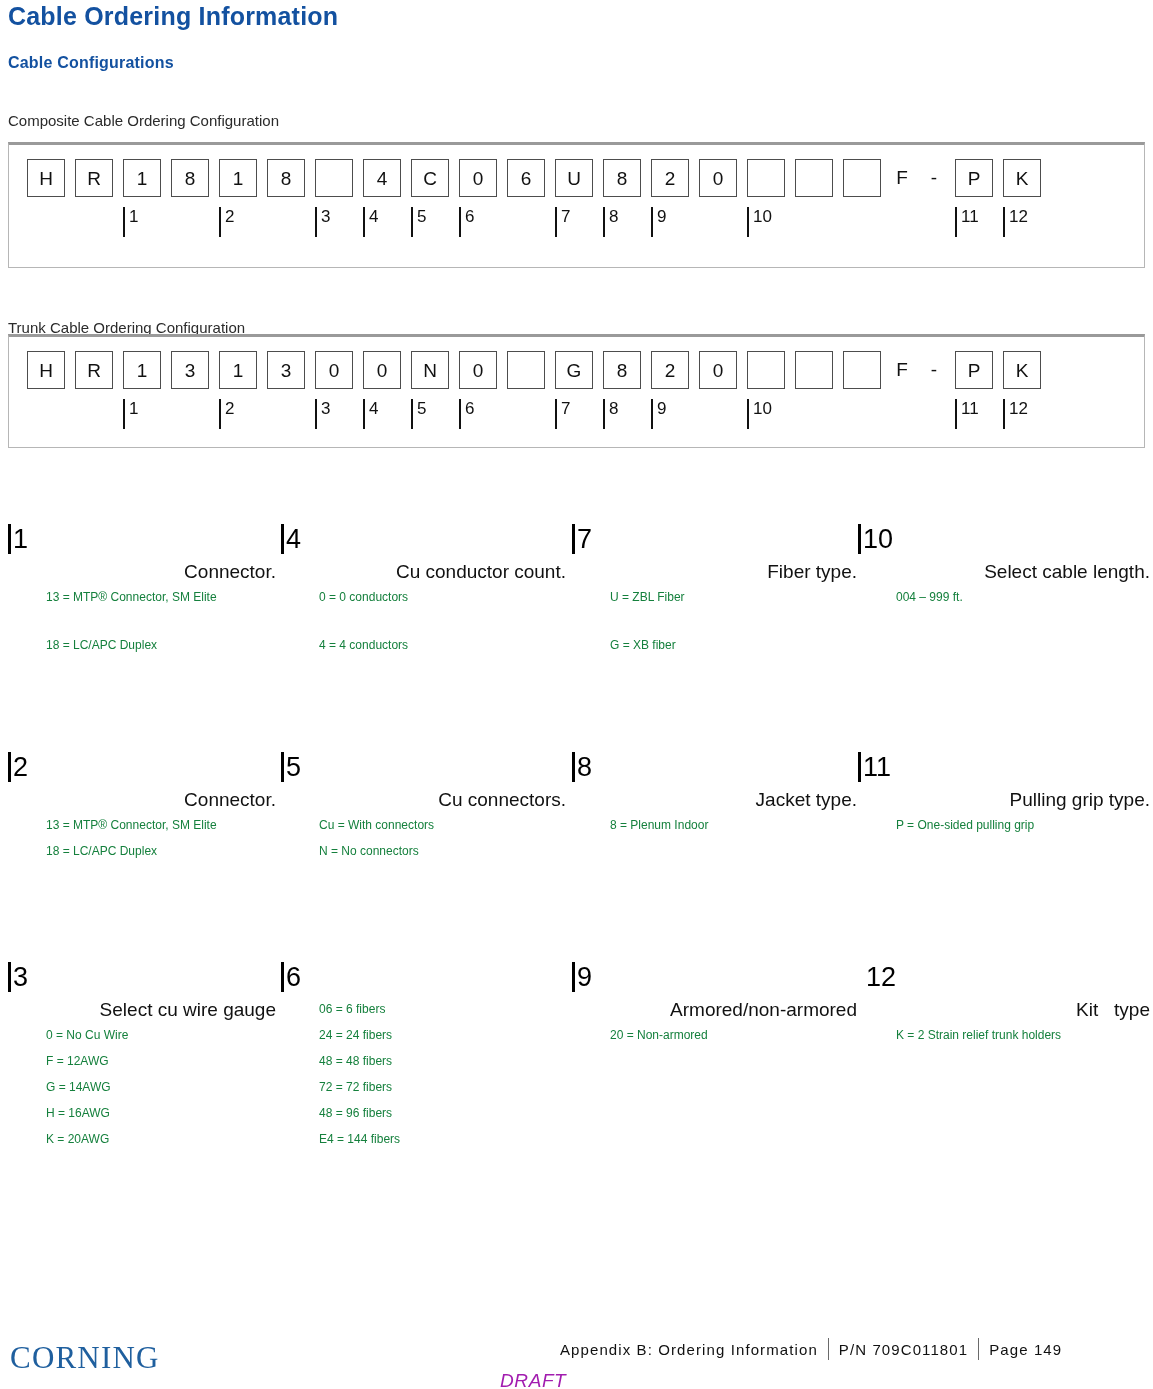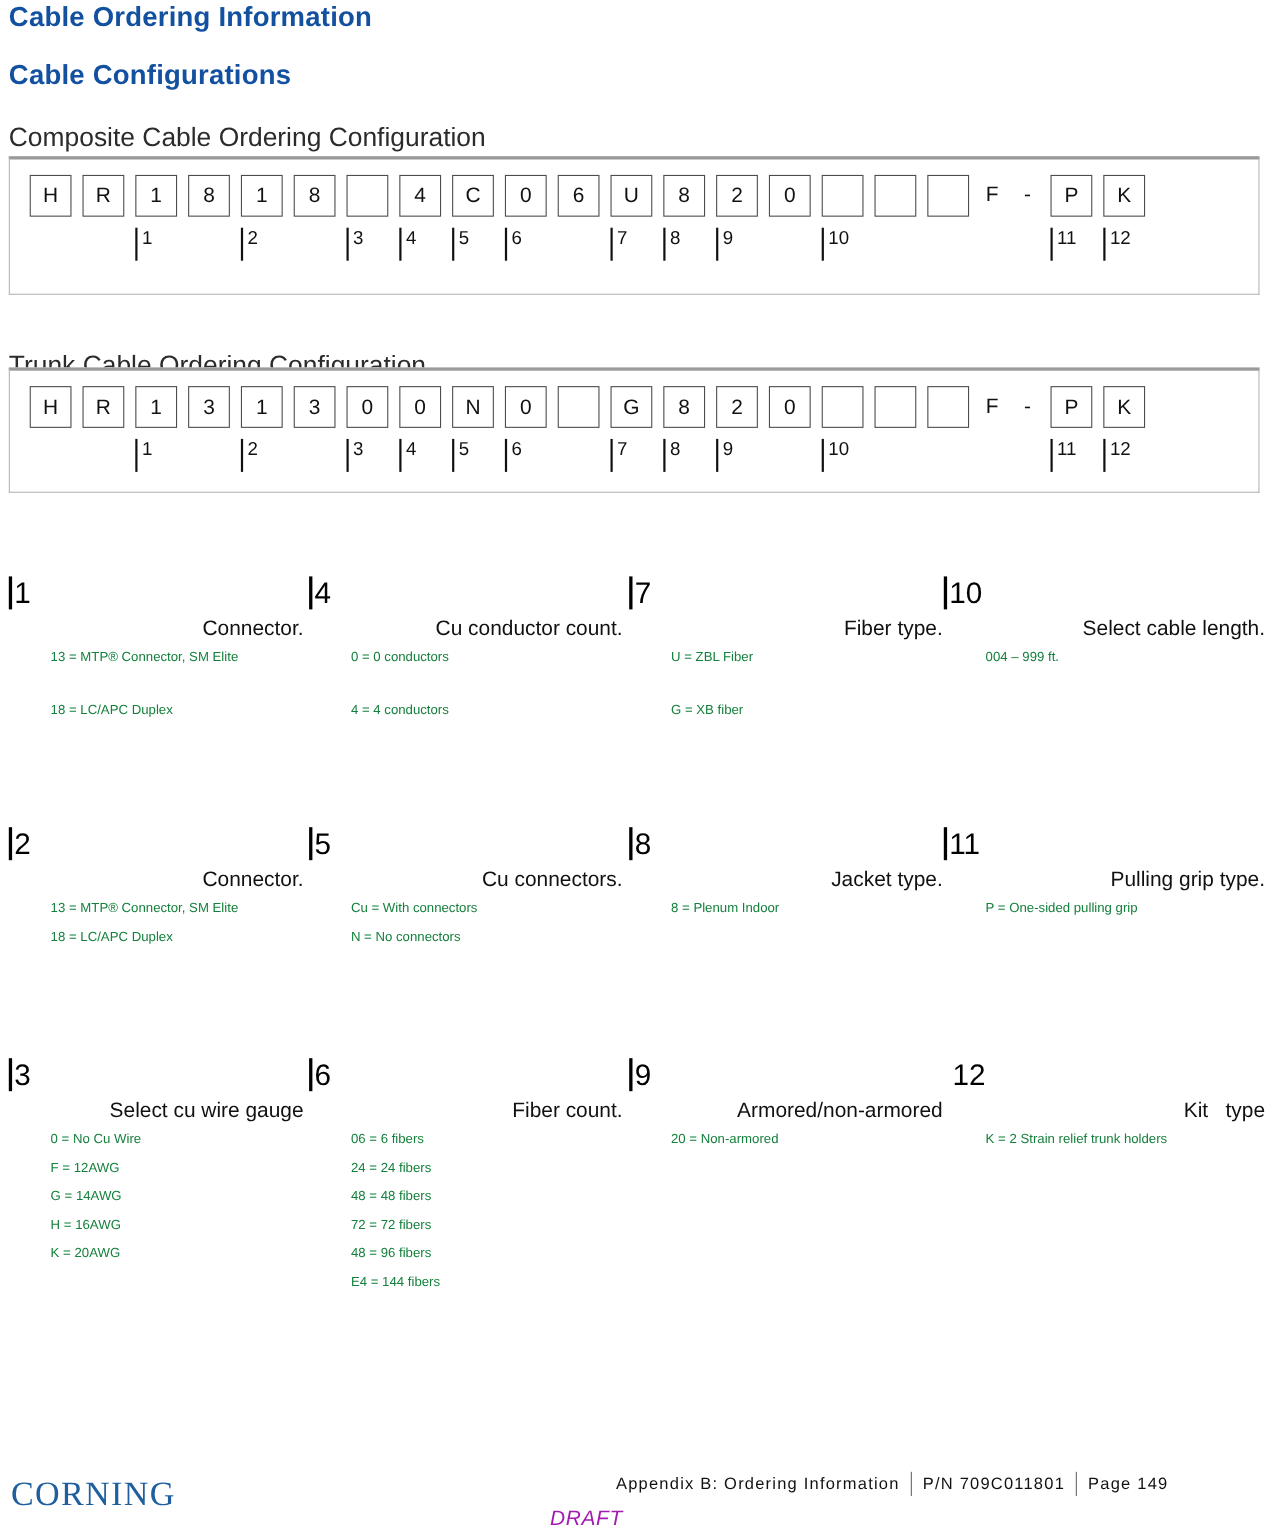--- a/index.html
+++ b/index.html
@@ -17,29 +17,29 @@
 
   
   .h1 {
     position: absolute; left: 8px; top: 2px;
     font-size: 25px; font-weight: bold;
     color: #1351A0; letter-spacing: .2px;
     white-space: nowrap;
   }
   .h2 {
     position: absolute; left: 8px; top: 54px;
-    font-size: 25px; font-weight: bold;
+    font-size: 16px; font-weight: bold;
     color: #1351A0; letter-spacing: .2px;
     white-space: nowrap;
   }
 
   
   .diagram-caption {
     position: absolute;
-    font-size: 24px;
+    font-size: 15px;
     color: #2b2b2b;
     white-space: nowrap;
   }
   .diagram-frame {
     position: absolute;
     border: 1px solid #b6b6b6;
     border-top: 3px solid #9a9a9a;
     background: #ffffff;
   }
   .boxrow {
@@ -389,21 +389,20 @@
       <div class="lg-line">F = 12AWG</div>
       <div class="lg-line">G = 14AWG</div>
       <div class="lg-line">H = 16AWG</div>
       <div class="lg-line">K = 20AWG</div>
     </div>
     <div class="lg-item" style="left: 281px; top: 962px; width: 285px;">
       <div class="lg-head">
         <span class="hbar"></span>
         <span>6</span>
       </div>
-      <div class="lg-title">Fiber count.</div>
       <div class="lg-line">06 = 6 fibers</div>
       <div class="lg-line">24 = 24 fibers</div>
       <div class="lg-line">48 = 48 fibers</div>
       <div class="lg-line">72 = 72 fibers</div>
       <div class="lg-line">48 = 96 fibers</div>
       <div class="lg-line">E4 = 144 fibers</div>
     </div>
     <div class="lg-item" style="left: 572px; top: 962px; width: 285px;">
       <div class="lg-head">
         <span class="hbar"></span>

